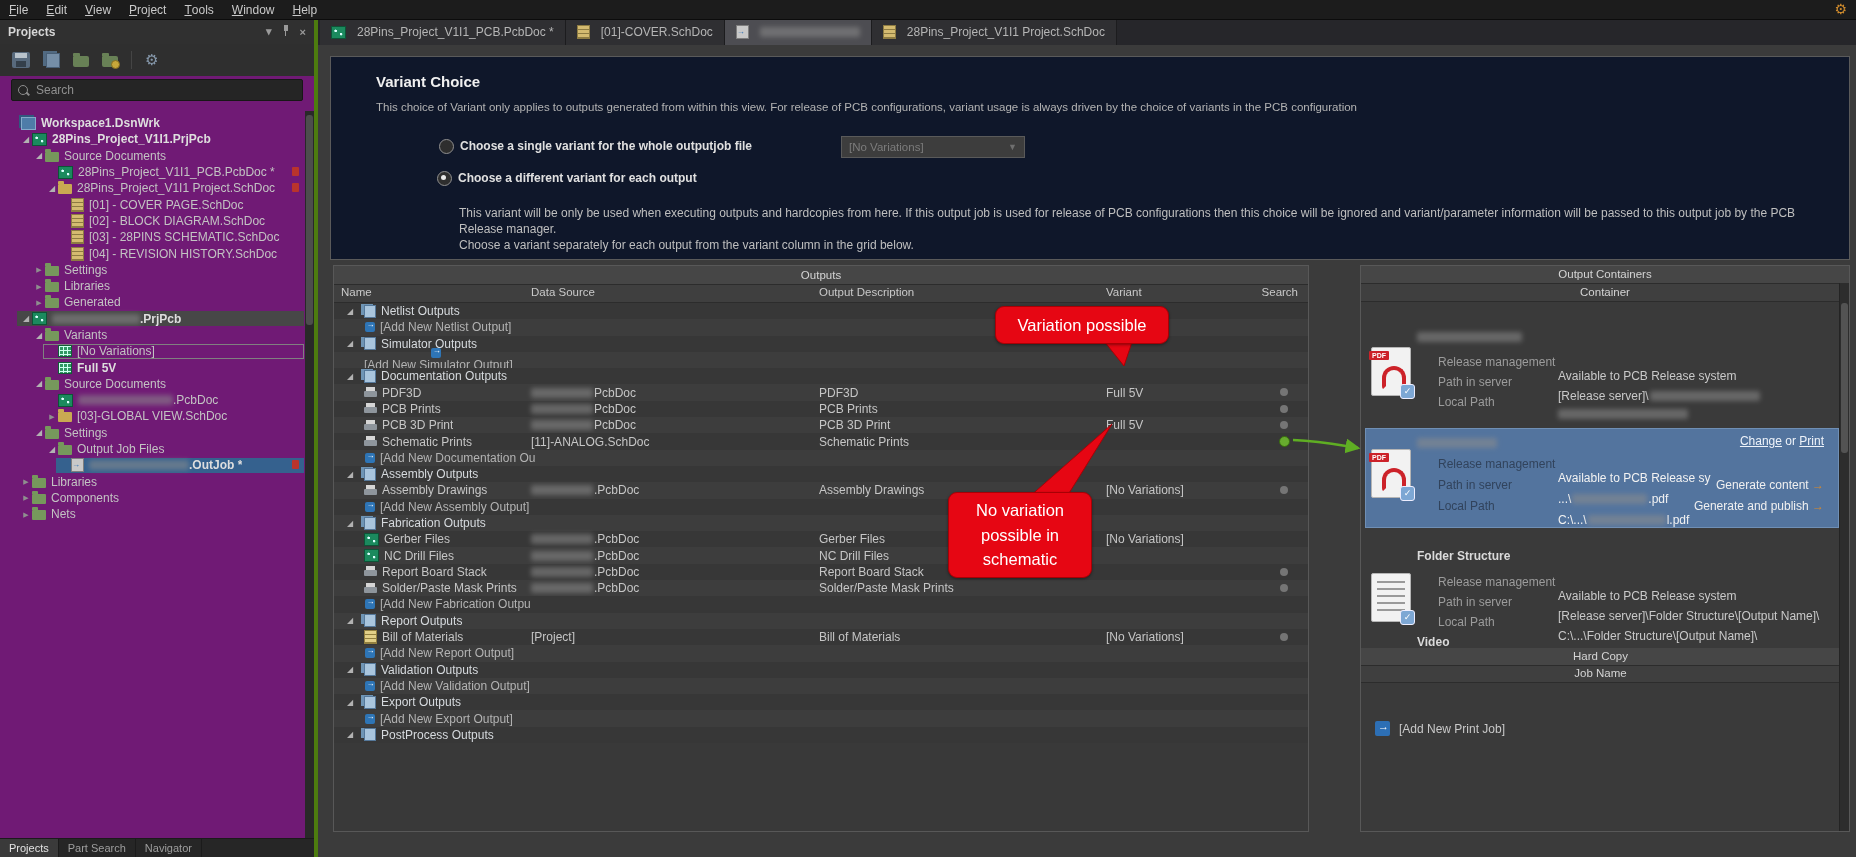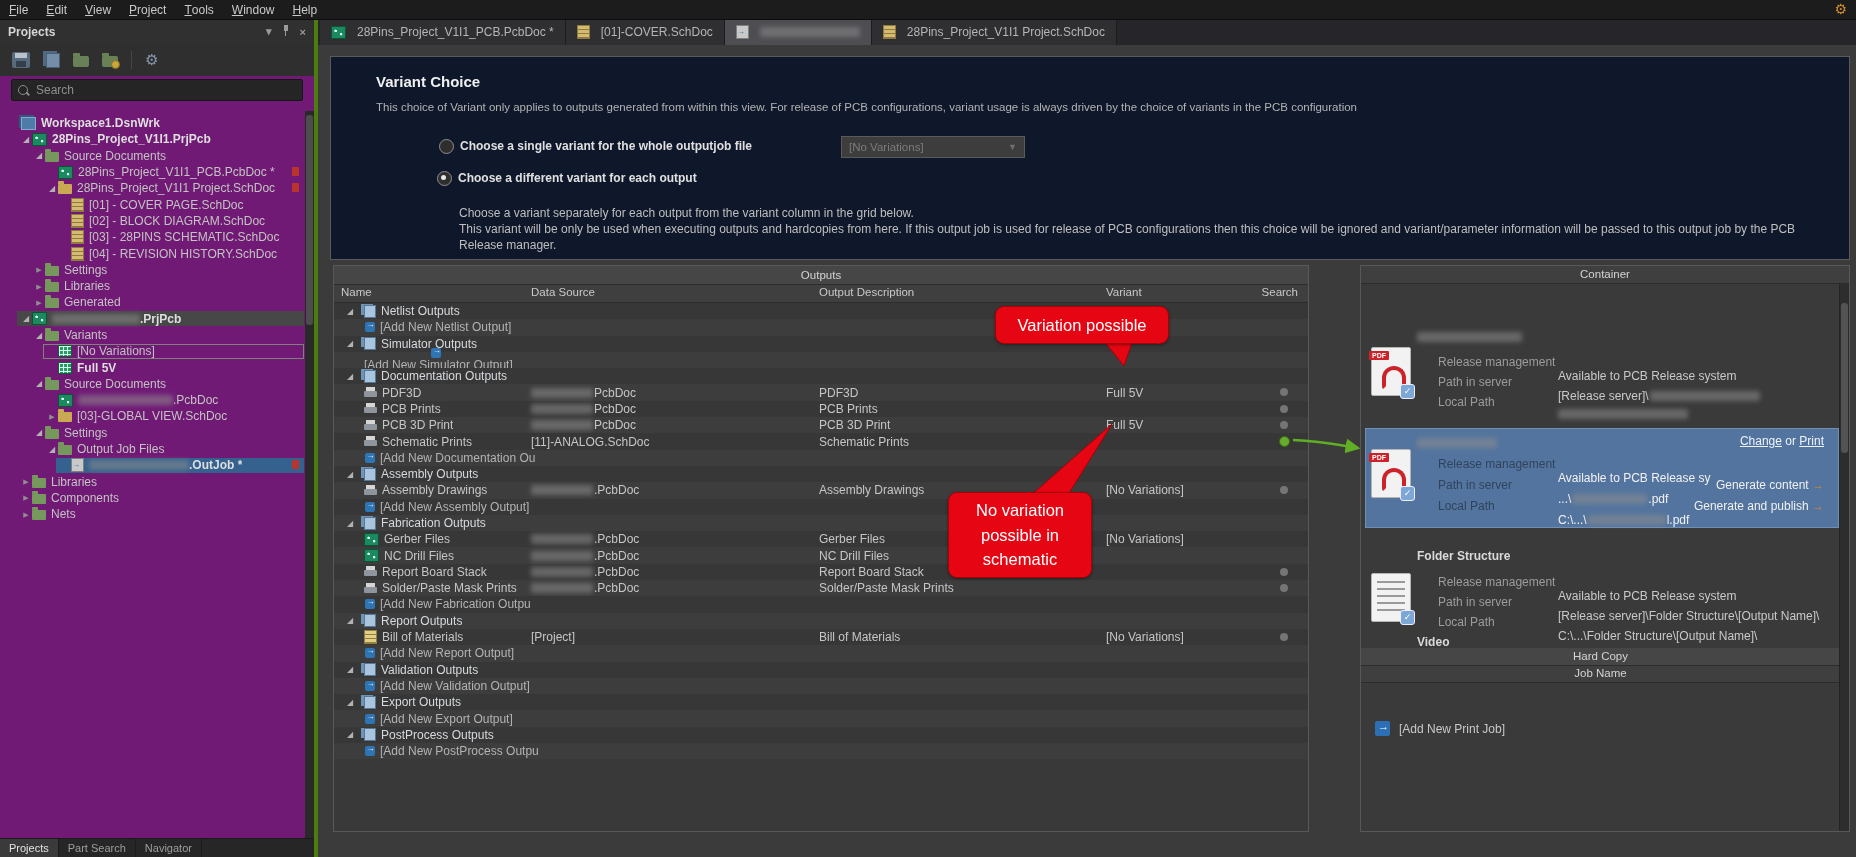--- a/index.html
+++ b/index.html
@@ -419,22 +419,22 @@
     <span class="radio" style="left:108px;top:82px;"></span>
     <div class="vc-opt" style="left:129px;top:82px;">Choose a single variant for the whole outputjob file</div>
     <div class="vc-dd">
       <span>[No Variations]</span>
       <span class="sp"></span>
         <span class="car">▼</span>
     </div>
     <span class="radio on" style="left:106px;top:114px;"></span>
     <div class="vc-opt" style="left:127px;top:114px;">Choose a different variant for each output</div>
     <div class="vc-note">
+      <div>This variant will be only be used when executing outputs and hardcopies from here. If this output job is used for release of PCB configurations then this choice will be ignored and variant/parameter information will be passed to this output job by the PCB Release manager.</div>
       <div>Choose a variant separately for each output from the variant column in the grid below.</div>
-      <div>This variant will be only be used when executing outputs and hardcopies from here. If this output job is used for release of PCB configurations then this choice will be ignored and variant/parameter information will be passed to this output job by the PCB Release manager.</div>
     </div>
   </div>
 
   <div class="outputs">
     <div class="o-title">Outputs</div>
     <div class="o-head">
         <span class="oh0">Name</span>
         <span class="oh1">Data Source</span>
         <span class="oh2">Output Description</span>
         <span class="oh3">Variant</span>
@@ -666,30 +666,25 @@
             <span class="nlabel addlbl">[Add New Export Output]</span>
           </span>
         </div>
         <div class="o-row category">
           <span class="cellname" style="padding-left: 12px;">
             <span class="tarrow">◢</span>
             <span class="icon i-category"></span>
             <span class="nlabel">PostProcess Outputs</span>
           </span>
         </div>
-        <div class="o-row add">
-          <span class="cellname" style="padding-left: 30px;">
-            <span class="icon i-add"></span>
-            <span class="nlabel addlbl">[Add New PostProcess Outpu</span>
-          </span>
-        </div>
       </div>
   </div>
 
   <div class="containers">
+    <div class="c-bar">Output Containers</div>
     <div class="c-bar sub">Container</div>
     <div class="c-body">
         <div class="entry" style="top: 25px; height: 96px;">
           <div class="e-title" style="top: 2px;"><span class="blur" style="width: 105px;"></span></div>
           <div class="big-icon" style="top: 20px;">
             <span class="bp-tag">PDF</span>
             <span class="bp-arch"></span>
             <span class="check-badge">✓</span>
           </div>
           <div class="e-row" style="top: 28px;">Release management<span class="val">Available to PCB Release system</span></div>

